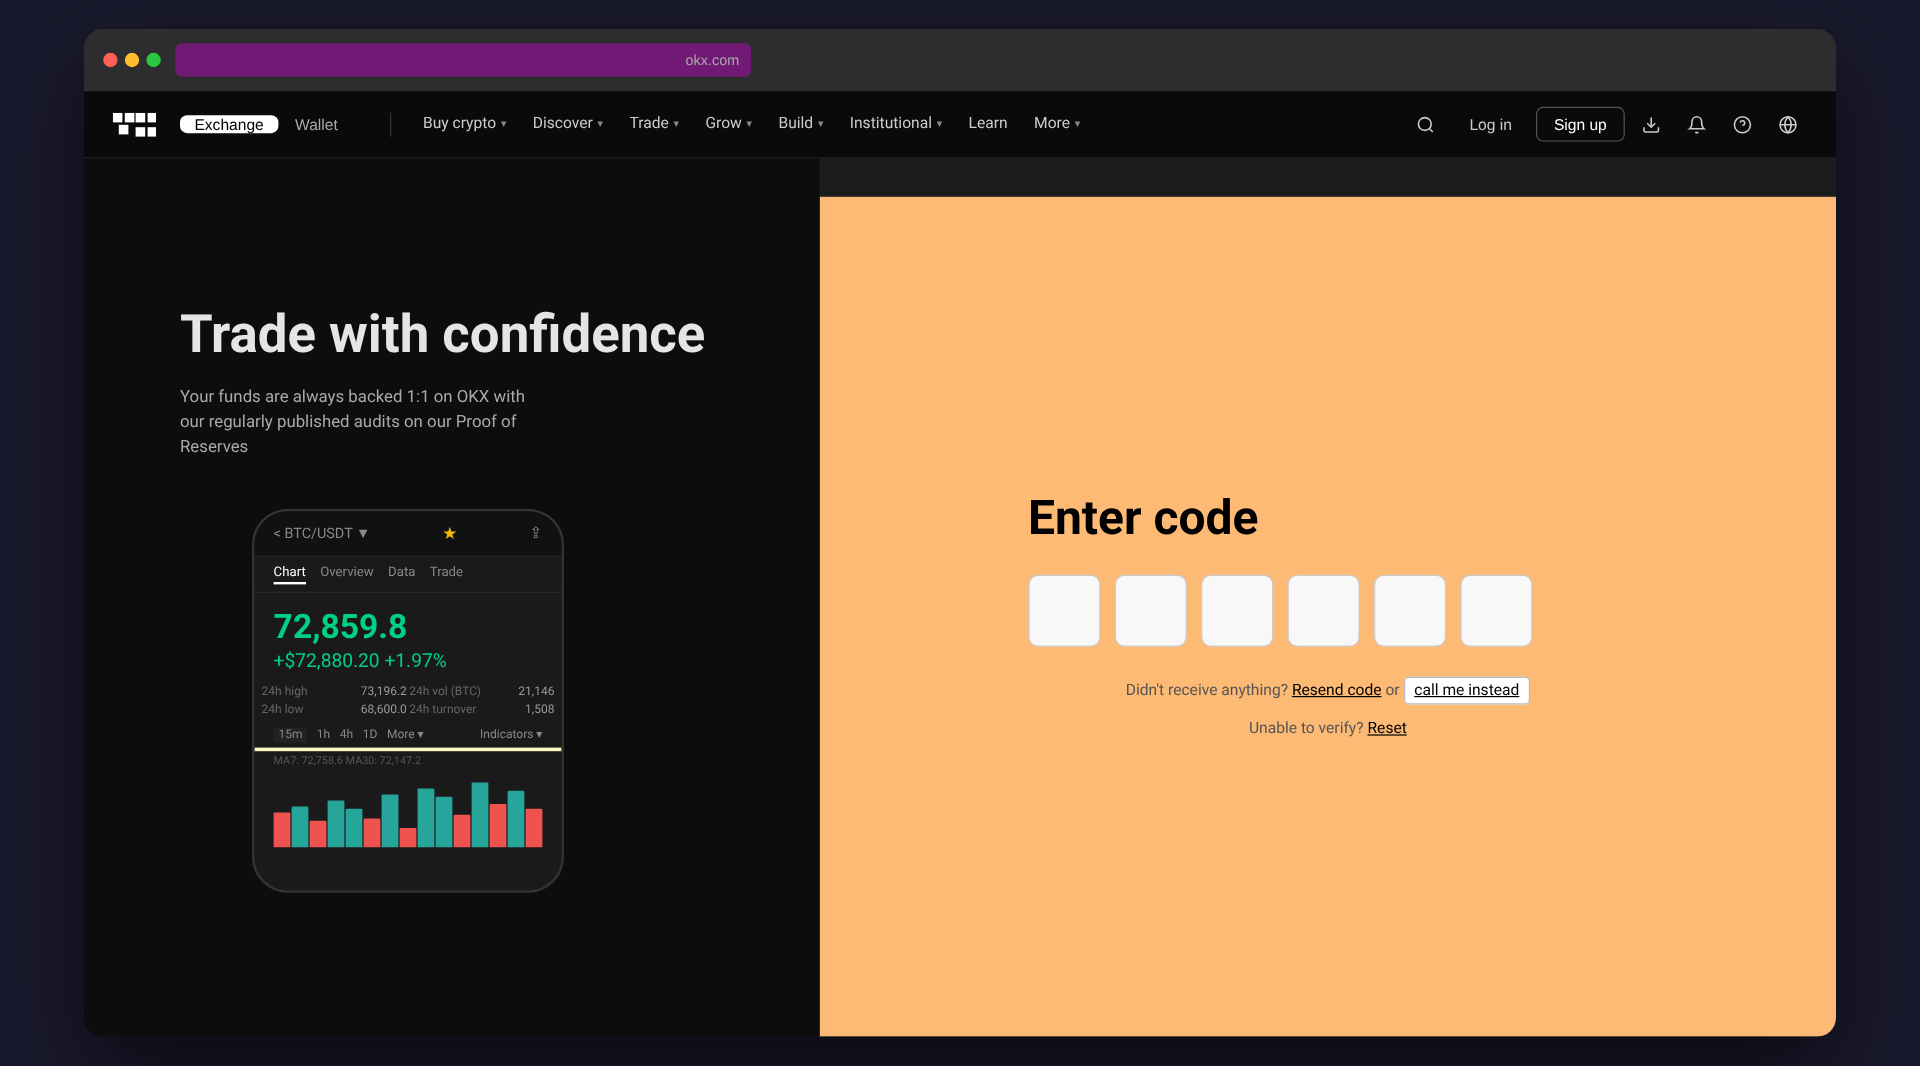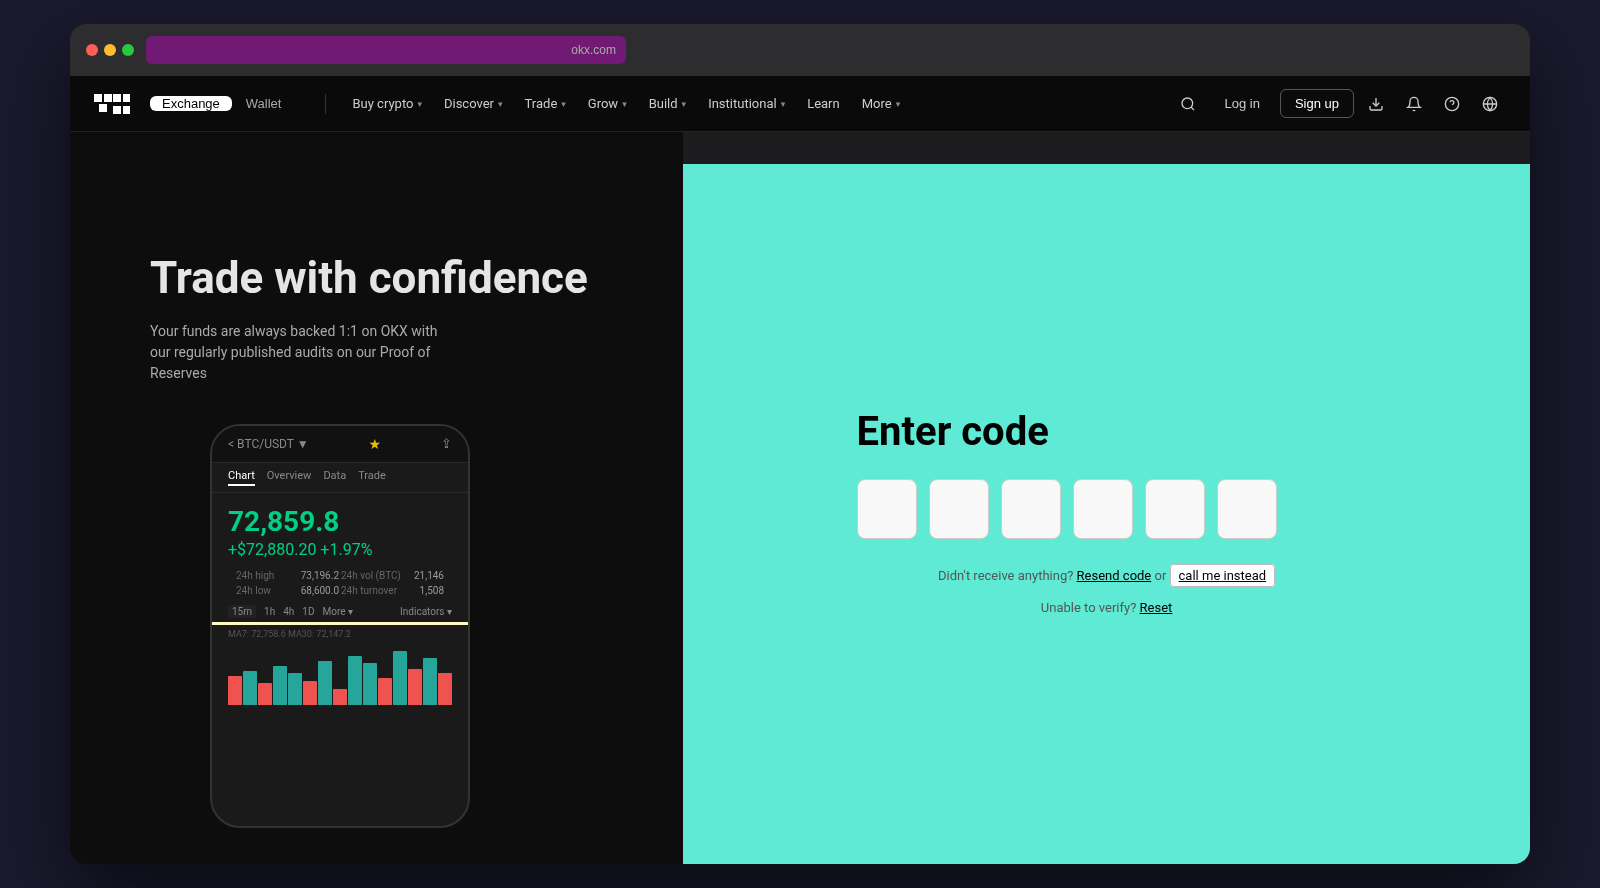--- a/index.html
+++ b/index.html
@@ -220,21 +220,21 @@
       line-height: 1.5;
       max-width: 300px;
     }
 
     .phone-mockup {
       margin-top: 40px;
       background: #1a1a1a;
       border-radius: 30px;
       border: 2px solid #333;
       width: 260px;
-      height: 404px;
+      height: 320px;
       overflow: hidden;
       margin-left: 60px;
       position: relative;
     }
 
     .phone-header {
       background: #111;
       padding: 10px 16px;
       display: flex;
       align-items: center;
@@ -280,21 +280,21 @@
       color: #00d084;
     }
 
     .price-change {
       font-size: 16px;
       color: #00d084;
       margin-top: 2px;
     }
 
     .phone-stats {
-      padding: 4px 24px;
+      padding: 4px 6px;
       display: grid;
       grid-template-columns: 1fr 1fr;
       gap: 2px;
     }
 
     .stat-row {
       display: flex;
       justify-content: space-between;
       font-size: 10px;
       color: #666;
@@ -321,21 +321,21 @@
       flex: 1;
       background: #26a69a;
       border-radius: 1px;
       min-height: 2px;
     }
     .candle.red { background: #ef5350; }
 
     
     .right-panel {
       flex: 1;
-      background: #5eead4;
+      background: #fdba74;
       display: flex;
       align-items: center;
       justify-content: center;
       margin-top: 32px;
     }
 
     .form-container {
       width: 500px;
       display: flex;
       flex-direction: column;

